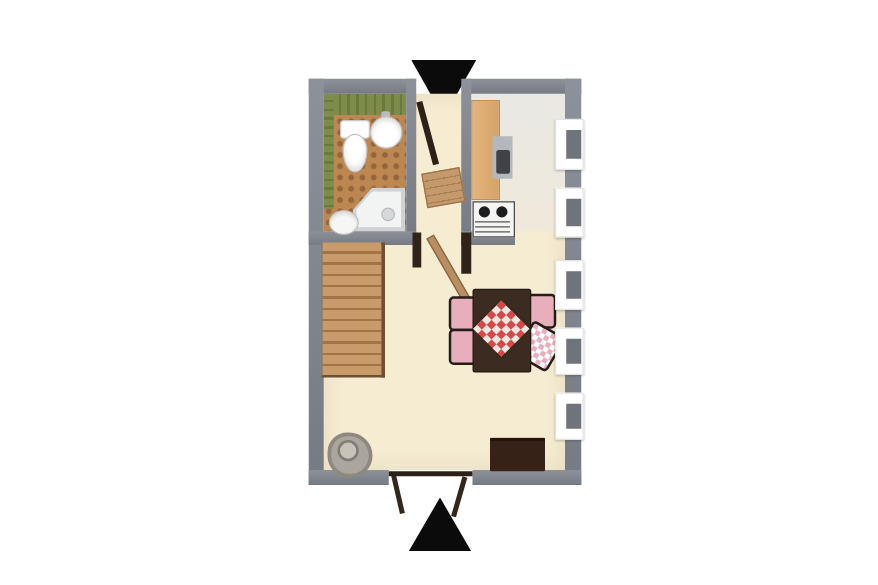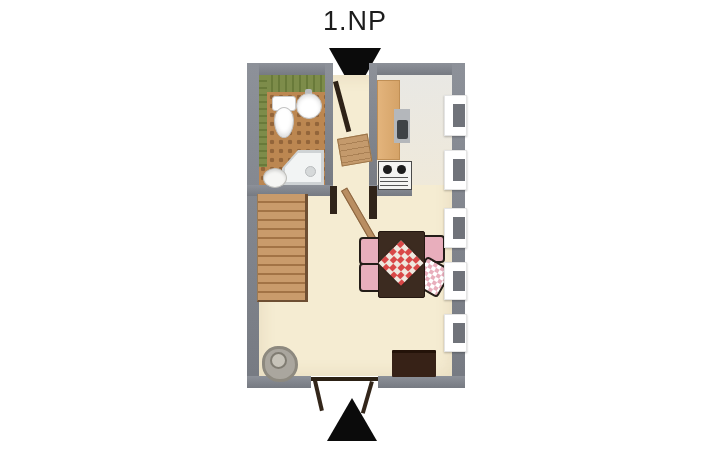--- a/index.html
+++ b/index.html
@@ -133,21 +133,20 @@
   .win2 { top:87px;  height:40px; }
   .win3 { top:145px; height:40px; }
   .win4 { top:199px; height:38px; }
   .win5 { top:251px; height:38px; }
 </style>
 </head>
 <body>
 
 <div class="canvas">
 
-  <div class="title">1.NP</div>
 
   <div class="arrow-top"></div>
   <div class="arrow-bottom"></div>
 
   <div class="plan">
 
     <div class="floor-main"></div>
     <div class="floor-kitchen"></div>
     <div class="floor-bathroom"></div>
     <div class="tile-wall-top"></div>

